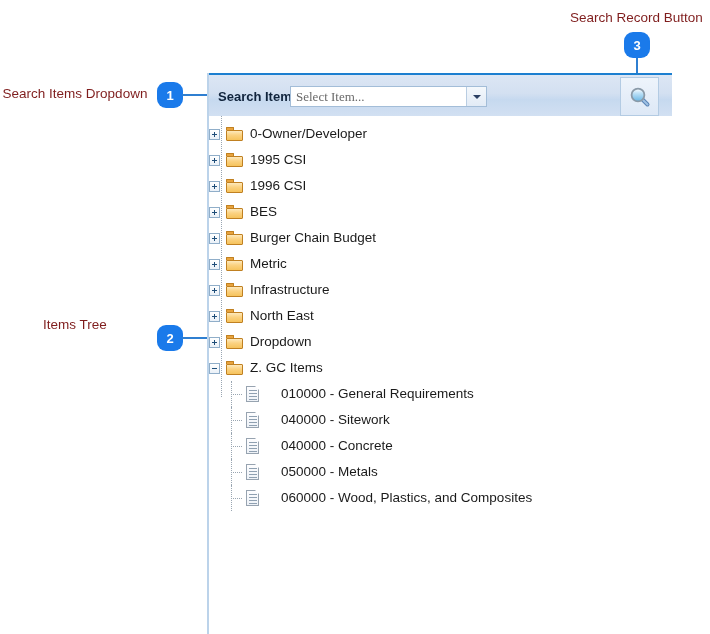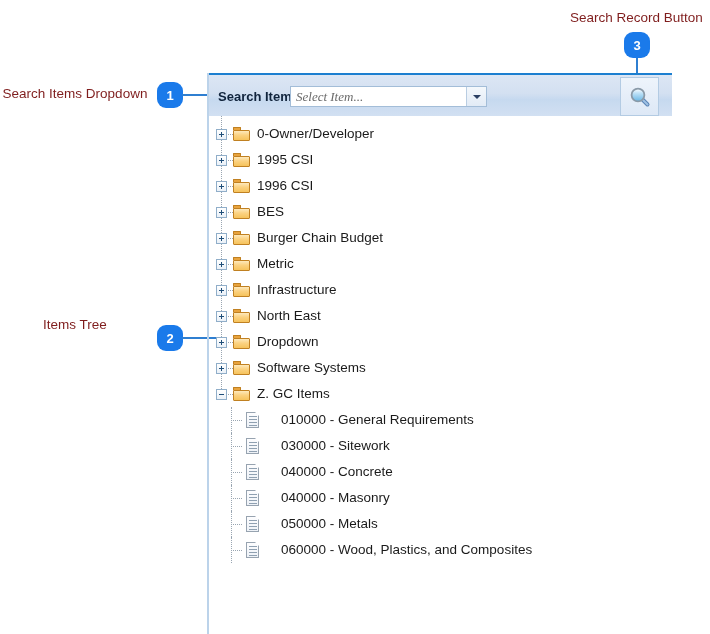--- a/index.html
+++ b/index.html
@@ -93,21 +93,20 @@
     background: #ffffff;
     display: flex;
     align-items: stretch;
   }
   #search-items-input {
     flex: 1 1 auto;
     border: none;
     outline: none;
     background: transparent;
     font-family: "Liberation Serif", serif;
-    font-style: italic;
     font-size: 13px;
     color: #5e5e5e;
     padding: 8px 5px;
     min-width: 0;
   }
   #search-items-input::placeholder { color: #6a6a6a; opacity: 1; }
 
   .combo-arrow-btn {
     width: 19px;
     flex: 0 0 19px;
@@ -146,21 +145,21 @@
     width: 461px;
     padding-top: 5px;
   }
   .tree-row {
     position: relative;
     height: 26px;
     display: flex;
     align-items: center;
     white-space: nowrap;
   }
-  .tree-row.level-0 { padding-left: 7px; }
+  .tree-row.level-0 { padding-left: 0; }
   .tree-row.level-1 { padding-left: 37px; gap: 15px; }
 
   .expander {
     flex: 0 0 11px;
     width: 11px;
     height: 11px;
     box-sizing: border-box;
     border: 1px solid #90aec9;
     background: linear-gradient(to bottom, #ffffff 0%, #eaf1f8 100%);
     position: relative;
@@ -393,68 +392,53 @@
     <div class="tree-row level-0">
       <span class="expander plus"></span>
       <span class="dotted-stub"></span>
       <span class="folder-icon">
           <span class="tab"></span>
           <span class="body"></span>
         </span>
       <span class="node-label">Dropdown</span>
     </div>
     <div class="tree-row level-0">
-      <span class="expander plus"></span>
-      <span class="dotted-stub"></span>
-      <span class="folder-icon">
-          <span class="tab"></span>
-          <span class="body"></span>
-        </span>
-      <span class="node-label">Software Systems</span>
-    </div>
-    <div class="tree-row level-0">
       <span class="expander"></span>
       <span class="dotted-stub"></span>
       <span class="folder-icon">
           <span class="tab"></span>
           <span class="body"></span>
         </span>
       <span class="node-label">Z. GC Items</span>
     </div>
 
     <div class="tree-row level-1 not-last">
       <span class="dot-riser"></span>
       <span class="dotted-stub"></span>
       <span class="doc-icon"></span>
       <span class="node-label">010000 - General Requirements</span>
     </div>
     <div class="tree-row level-1 not-last">
       <span class="dot-riser"></span>
       <span class="dotted-stub"></span>
       <span class="doc-icon"></span>
-      <span class="node-label">030000 - Sitework</span>
+      <span class="node-label">040000 - Sitework</span>
     </div>
     <div class="tree-row level-1 not-last">
       <span class="dot-riser"></span>
       <span class="dotted-stub"></span>
       <span class="doc-icon"></span>
       <span class="node-label">040000 - Concrete</span>
     </div>
     <div class="tree-row level-1 not-last">
       <span class="dot-riser"></span>
       <span class="dotted-stub"></span>
       <span class="doc-icon"></span>
-      <span class="node-label">040000 - Masonry</span>
+      <span class="node-label">050000 - Metals</span>
     </div>
     <div class="tree-row level-1 not-last">
       <span class="dot-riser"></span>
       <span class="dotted-stub"></span>
       <span class="doc-icon"></span>
-      <span class="node-label">050000 - Metals</span>
-    </div>
-    <div class="tree-row level-1 not-last">
-      <span class="dot-riser"></span>
-      <span class="dotted-stub"></span>
-      <span class="doc-icon"></span>
       <span class="node-label">060000 - Wood, Plastics, and Composites</span>
     </div>
   </div>
 </div>
 
 </body></html>

